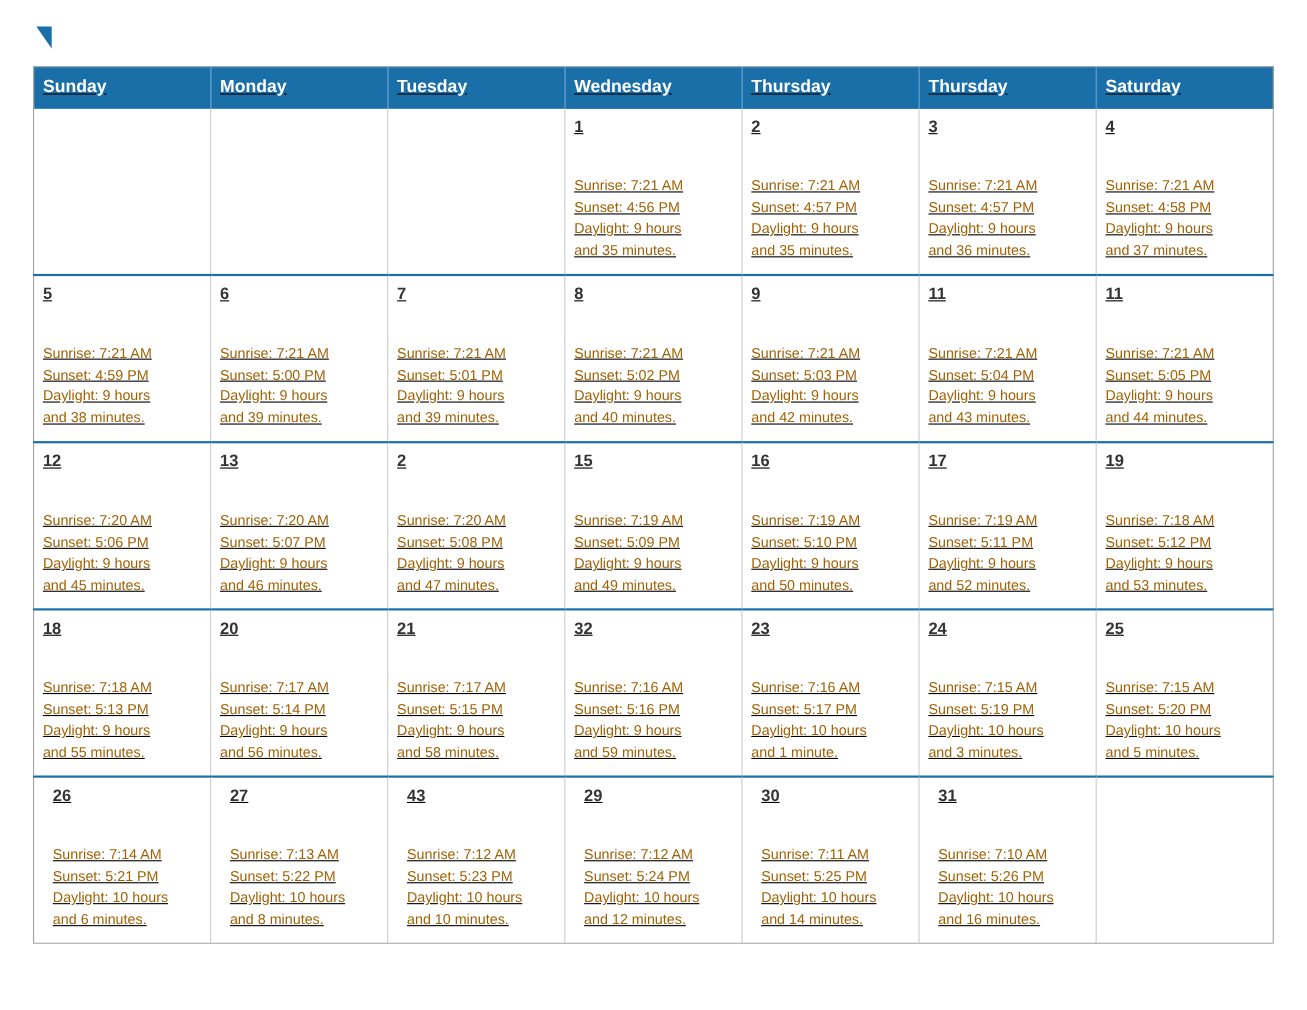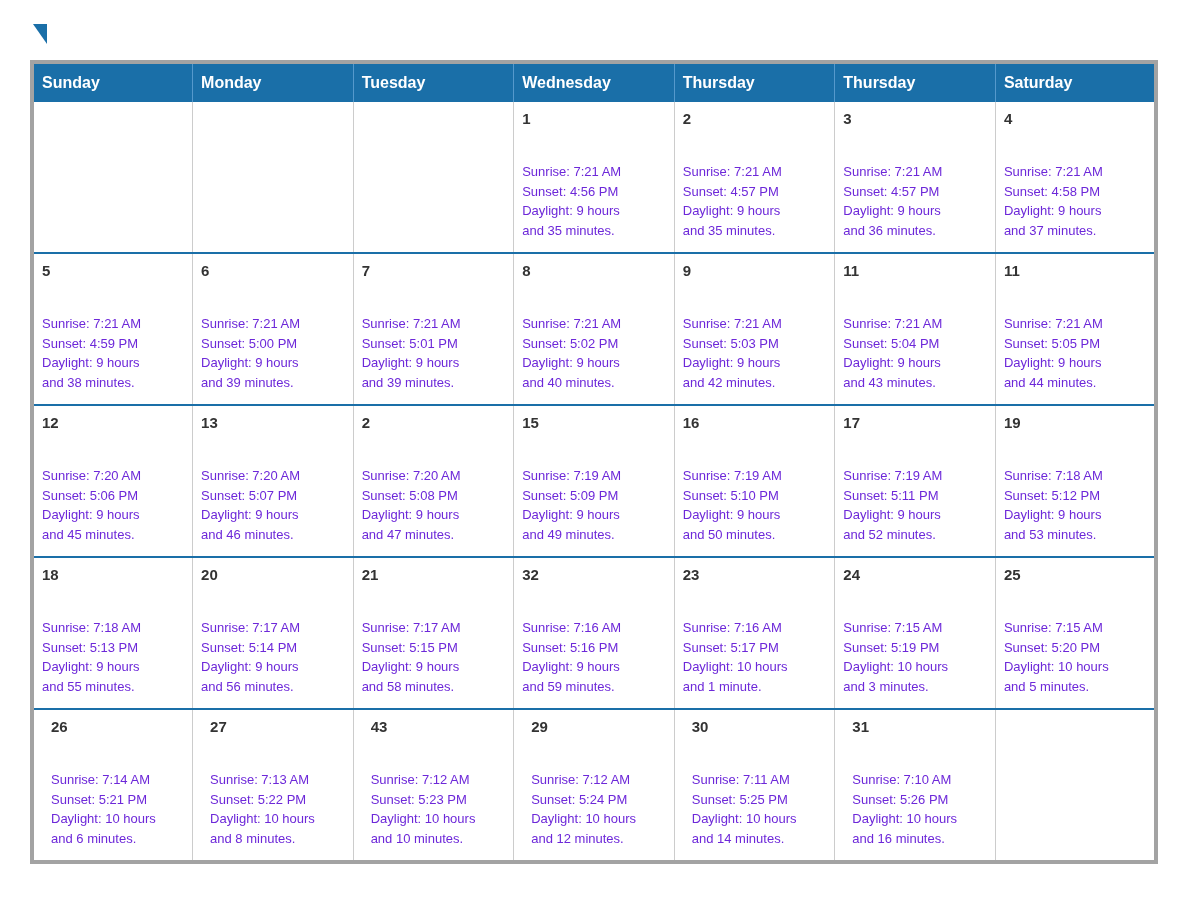--- a/index.html
+++ b/index.html
@@ -54,21 +54,22 @@
       font-weight: normal;
     }
     .location {
       font-size: 22px;
       color: #555;
       margin-top: 4px;
     }
     .calendar {
       width: 100%;
       border-collapse: collapse;
-      border: 4px solid #a3a3a3;
+      border: 1px solid #a3a3a3;
+      text-decoration: underline;
     }
     .calendar thead tr th {
       background-color: #1a6fa8;
       color: #fff;
       padding: 10px 8px;
       text-align: left;
       font-size: 16px;
       font-weight: bold;
       border-right: 1px solid #5599cc;
     }
@@ -94,21 +95,21 @@
     }
     .day-number {
       font-size: 15px;
       font-weight: bold;
       margin-bottom: 4px;
       display: block;
     }
     .day-info {
       font-size: 13px;
       line-height: 1.5;
-      color: #6d28d9;
+      color: #a16207;
       margin-top: 35px;
     }
     .empty-cell {
       background: #fff;
     }
   </style>
 </head>
 <body>
 
 <div class="header">

